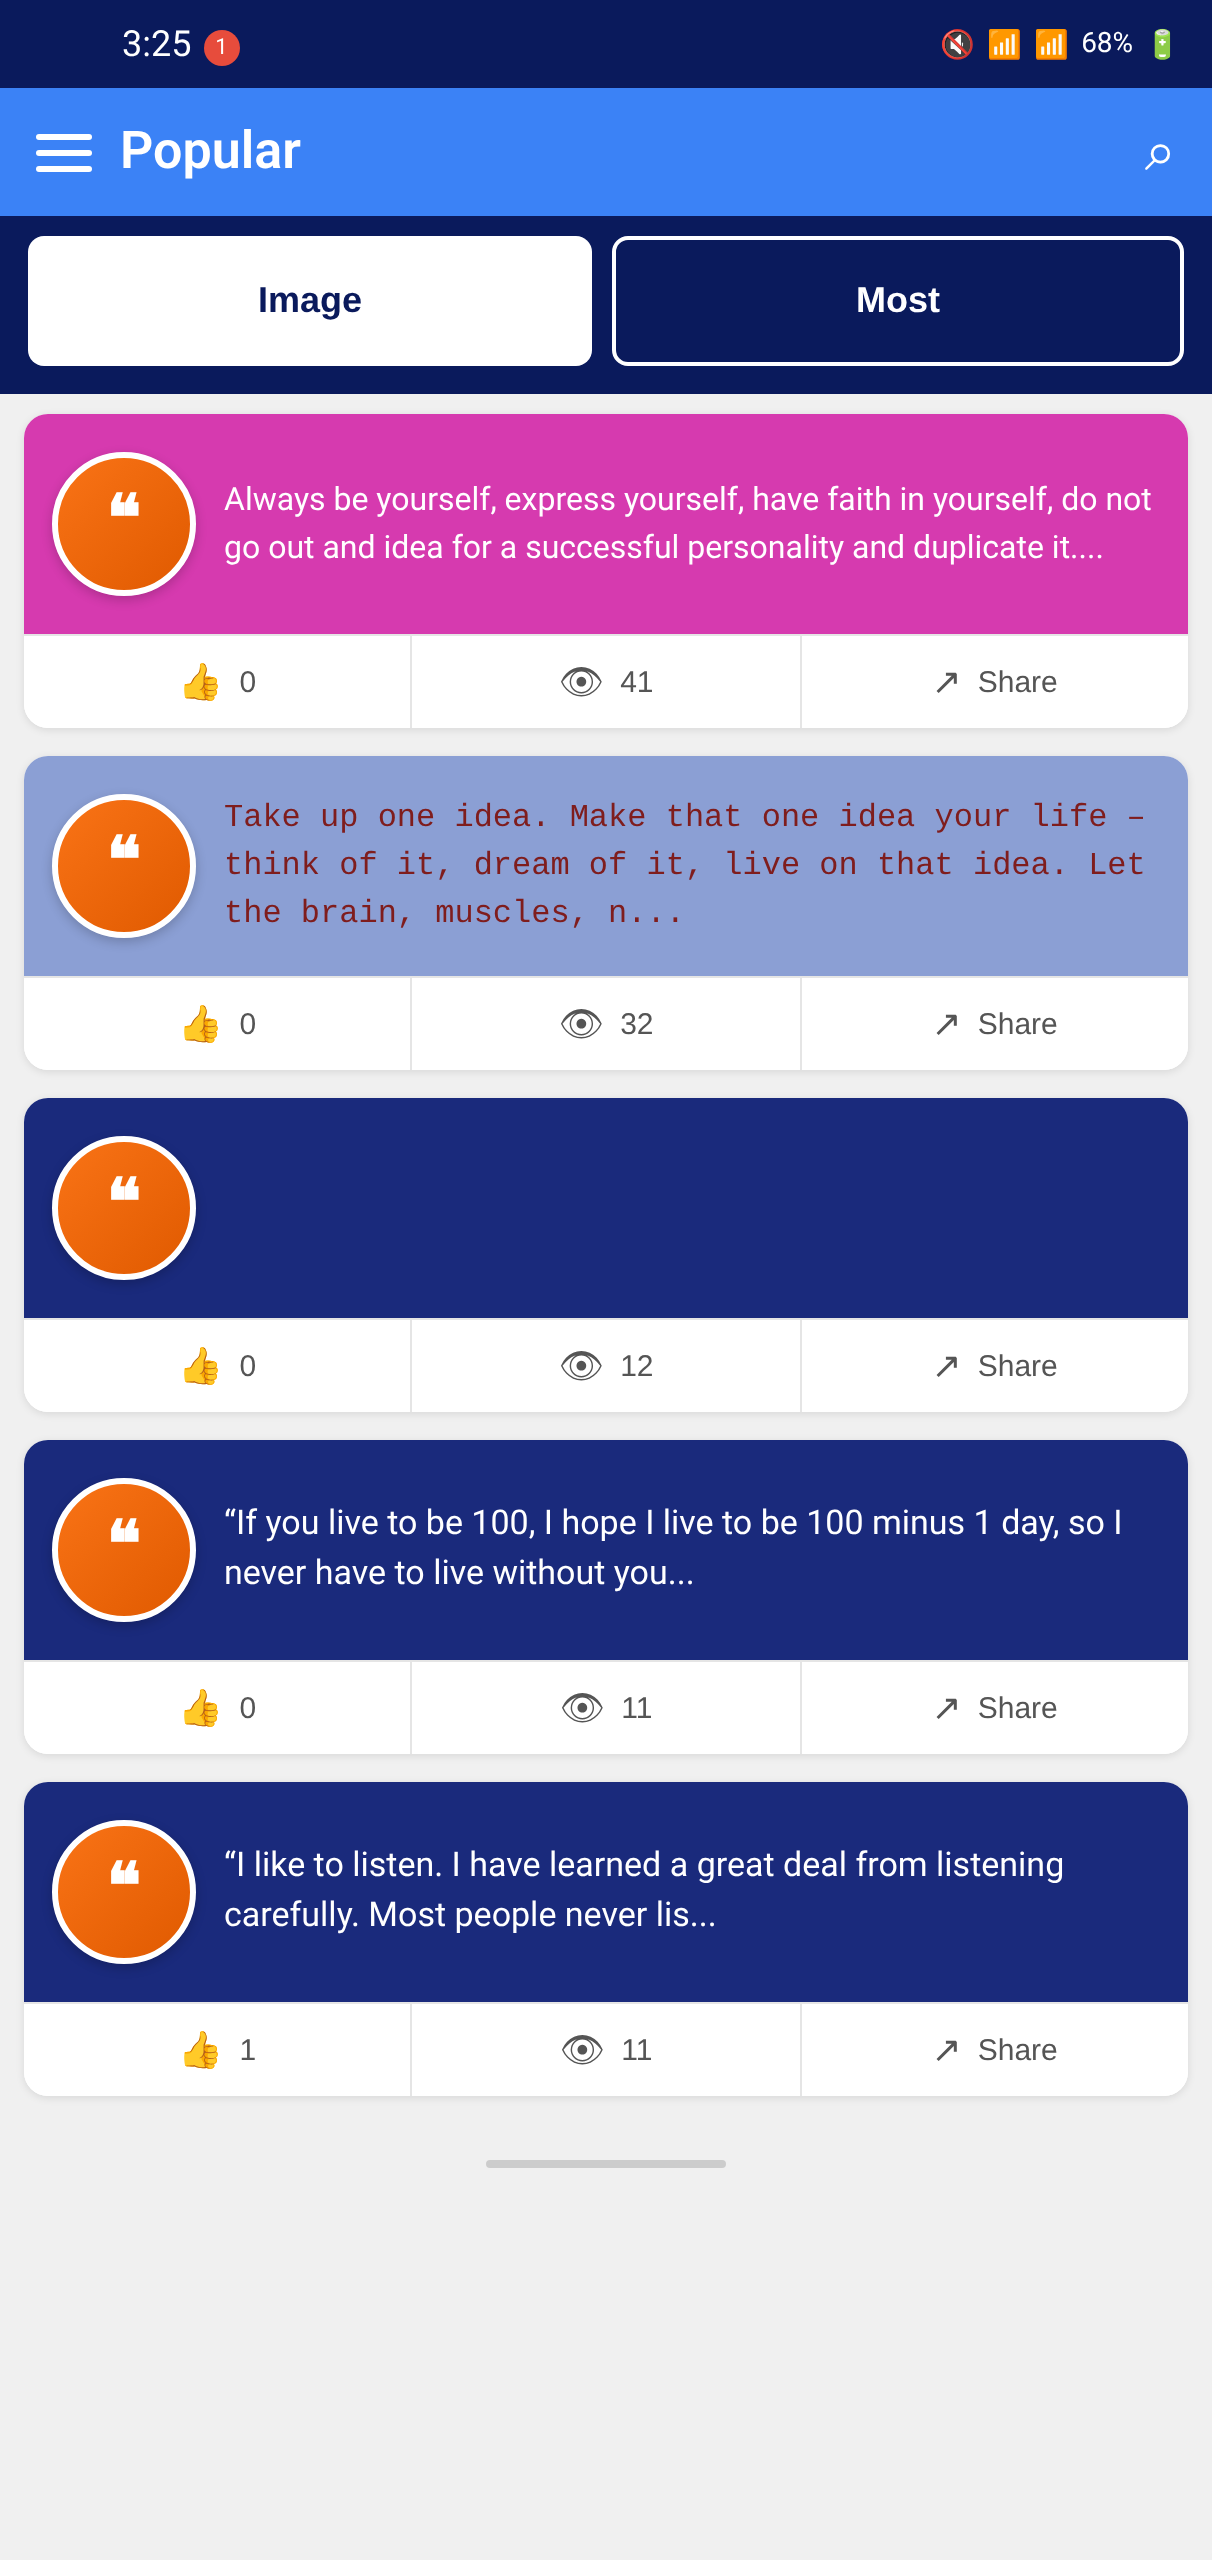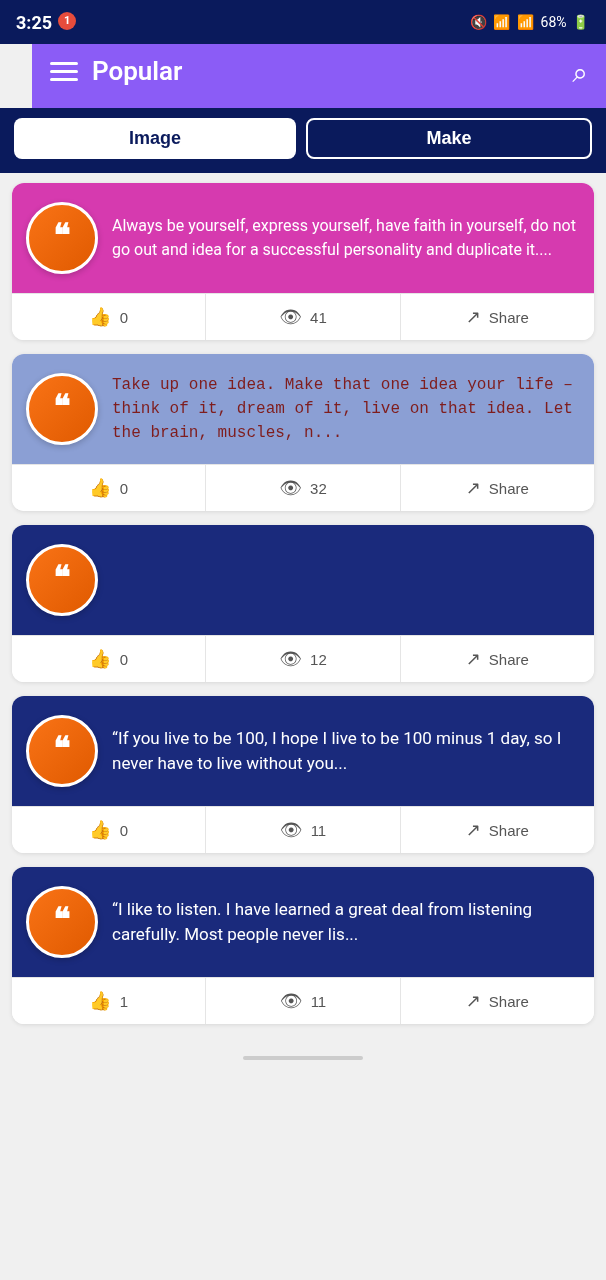--- a/index.html
+++ b/index.html
@@ -17,24 +17,25 @@
       background: #0a1a5c;
       color: white;
       display: flex;
       justify-content: space-between;
       align-items: center;
       padding: 8px 16px;
       height: 44px;
     }
     .status-time {
       font-size: 18px;
-      font-weight: 700;
-      display: flex;
-      align-items: flex-start;
+      font-weight: 400;
+      display: flex;
+      align-items: flex-end;
       gap: 6px;
+      margin-left: 45px;
     }
     .status-badge {
       background: #e74c3c;
       color: white;
       border-radius: 50%;
       width: 18px;
       height: 18px;
       font-size: 11px;
       display: flex;
       align-items: center;
@@ -42,28 +43,27 @@
     }
     .status-icons {
       display: flex;
       align-items: center;
       gap: 6px;
       font-size: 14px;
     }
 
     
     .header {
-      background: #8b5cf6;
-      color: white;
-      display: flex;
-      align-items: flex-start;
+      background: #3b82f6;
+      color: white;
+      display: flex;
+      align-items: center;
       justify-content: space-between;
       padding: 12px 18px;
       height: 64px;
-      margin-left: 32px;
     }
     .header-left {
       display: flex;
       align-items: center;
       gap: 14px;
     }
     .hamburger-icon {
       display: flex;
       flex-direction: column;
       gap: 5px;
@@ -89,21 +89,21 @@
 
     
     .tab-bar {
       background: #0a1a5c;
       display: flex;
       padding: 10px 14px 14px;
       gap: 10px;
     }
     .tab-btn {
       flex: 1;
-      padding: 8px 0;
+      padding: 20px 0;
       border-radius: 8px;
       font-size: 18px;
       font-weight: 600;
       cursor: pointer;
       text-align: center;
       border: none;
     }
     .tab-btn.active {
       background: white;
       color: #0a1a5c;
@@ -230,21 +230,21 @@
       <span></span>
       <span></span>
     </div>
     <span class="header-title">Popular</span>
   </div>
   <span class="search-icon">⌕</span>
 </div>
 
 <div class="tab-bar">
   <button class="tab-btn active">Image</button>
-  <button class="tab-btn inactive">Make</button>
+  <button class="tab-btn inactive">Most</button>
 </div>
 
 <div class="content">
 
   <div class="quote-card">
     <div class="quote-content bg-purple">
       <div class="quote-icon-wrap">
         <span class="quote-mark">❝</span>
       </div>
       <span class="quote-text">Always be yourself, express yourself, have faith in yourself, do not go out and idea for a successful personality and duplicate it....</span>

